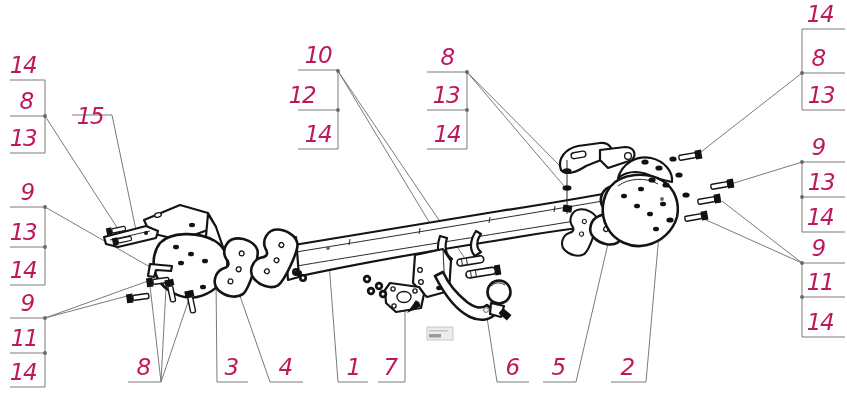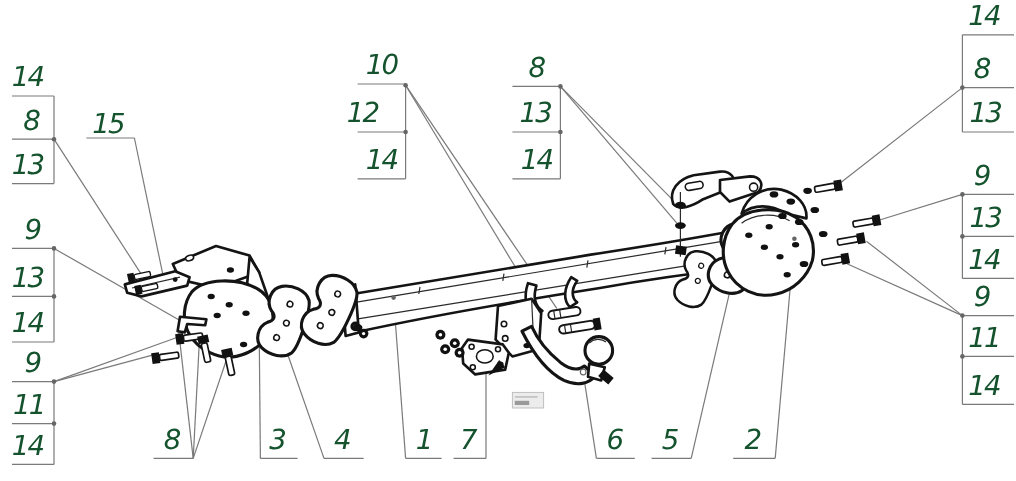--- a/index.html
+++ b/index.html
@@ -2,21 +2,21 @@
 <html><head>
 <meta charset="utf-8">
 <style>
   html,body{margin:0;padding:0;background:#fff;}
   .stage{position:relative;width:847px;height:401px;background:#ffffff;overflow:hidden;
          font-family:"DejaVu Sans",sans-serif;}
   .stage svg{position:absolute;left:0;top:0;}
   .callout-layer{position:absolute;left:0;top:0;width:100%;height:100%;pointer-events:none;}
   .callout{position:absolute;transform:translate(-50%,-104%);transform-origin:50% 100%;
            font-style:italic;font-size:23px;letter-spacing:-1.5px;line-height:1;
-           color:#14532d;white-space:nowrap;}
+           color:#be185d;white-space:nowrap;}
   
   .ld{stroke:#7a7a7a;stroke-width:1;fill:none;}
   .outl{stroke:#141414;stroke-width:2.2;fill:#ffffff;stroke-linejoin:round;}
   .outl-h{stroke:#141414;stroke-width:2.6;fill:#ffffff;stroke-linejoin:round;}
   .thin{stroke:#2a2a2a;stroke-width:1;fill:none;}
   .hole{fill:#ffffff;stroke:#141414;stroke-width:1.3;}
   .dotb{fill:#111;}
 </style>
 </head>
 <body>
@@ -265,21 +265,21 @@
     <circle cx="328" cy="248" r="1.9"></circle>
         <circle cx="662" cy="199" r="1.9"></circle>
     <circle cx="486" cy="310" r="2.4" fill="#fff" stroke="#666" stroke-width="1"></circle>
   </g>
 </svg>
 
 <div class="callout-layer">
       <div class="callout" style="left: 23px; top: 78px;">14</div>
       <div class="callout" style="left: 26px; top: 114px;">8</div>
       <div class="callout" style="left: 23px; top: 151px;">13</div>
-      <div class="callout" style="left: 90px; top: 117px;">15</div>
+      <div class="callout" style="left: 90px; top: 129px;">15</div>
       <div class="callout" style="left: 27px; top: 205px;">9</div>
       <div class="callout" style="left: 23px; top: 245px;">13</div>
       <div class="callout" style="left: 23px; top: 283px;">14</div>
       <div class="callout" style="left: 27px; top: 316px;">9</div>
       <div class="callout" style="left: 24px; top: 351px;">11</div>
       <div class="callout" style="left: 23px; top: 385px;">14</div>
       <div class="callout" style="left: 318px; top: 68px;">10</div>
       <div class="callout" style="left: 302px; top: 108px;">12</div>
       <div class="callout" style="left: 318px; top: 147px;">14</div>
       <div class="callout" style="left: 447px; top: 70px;">8</div>

